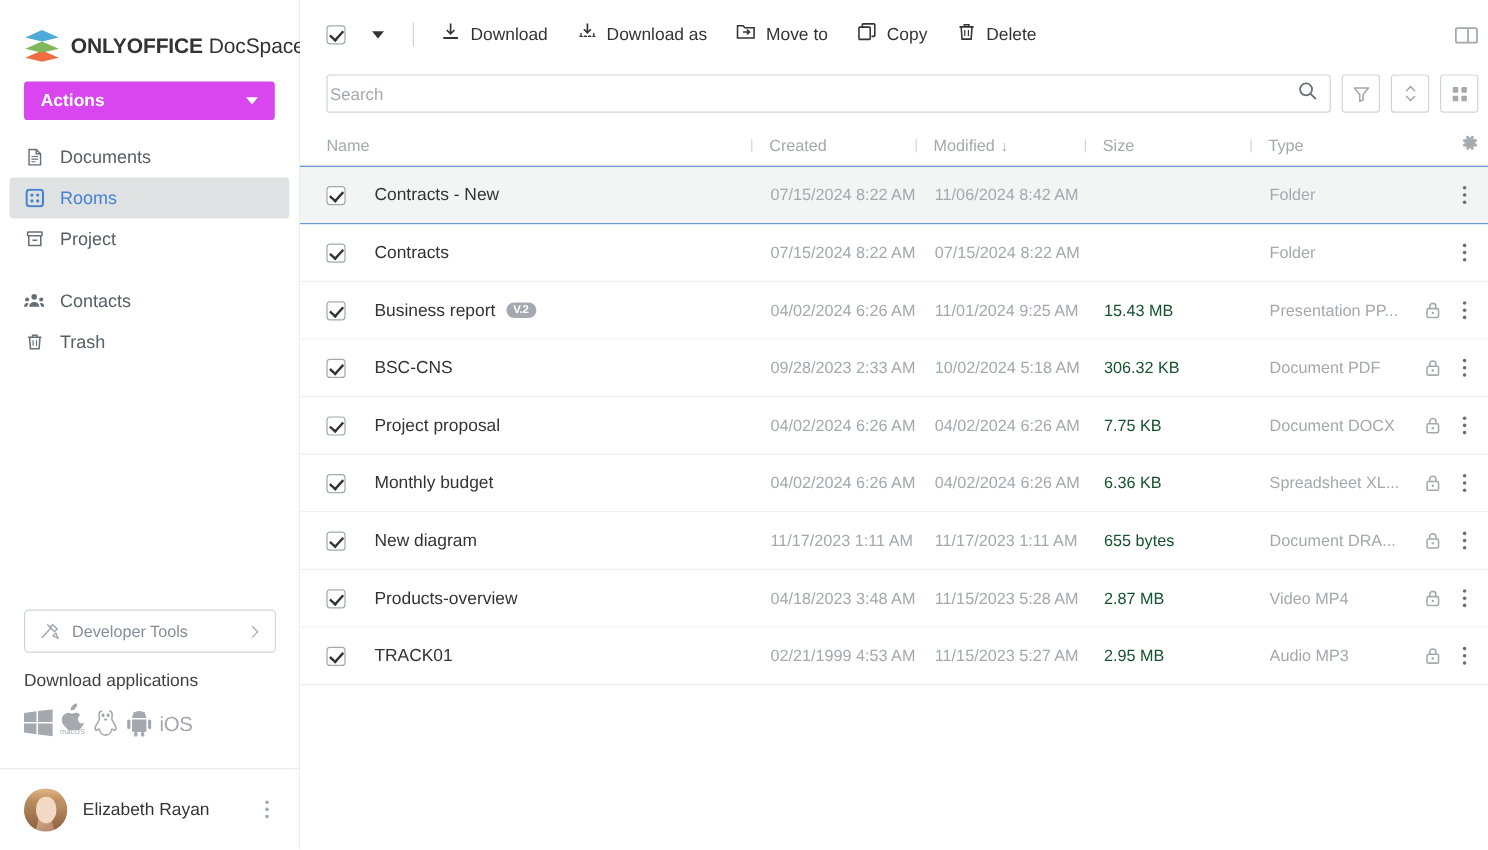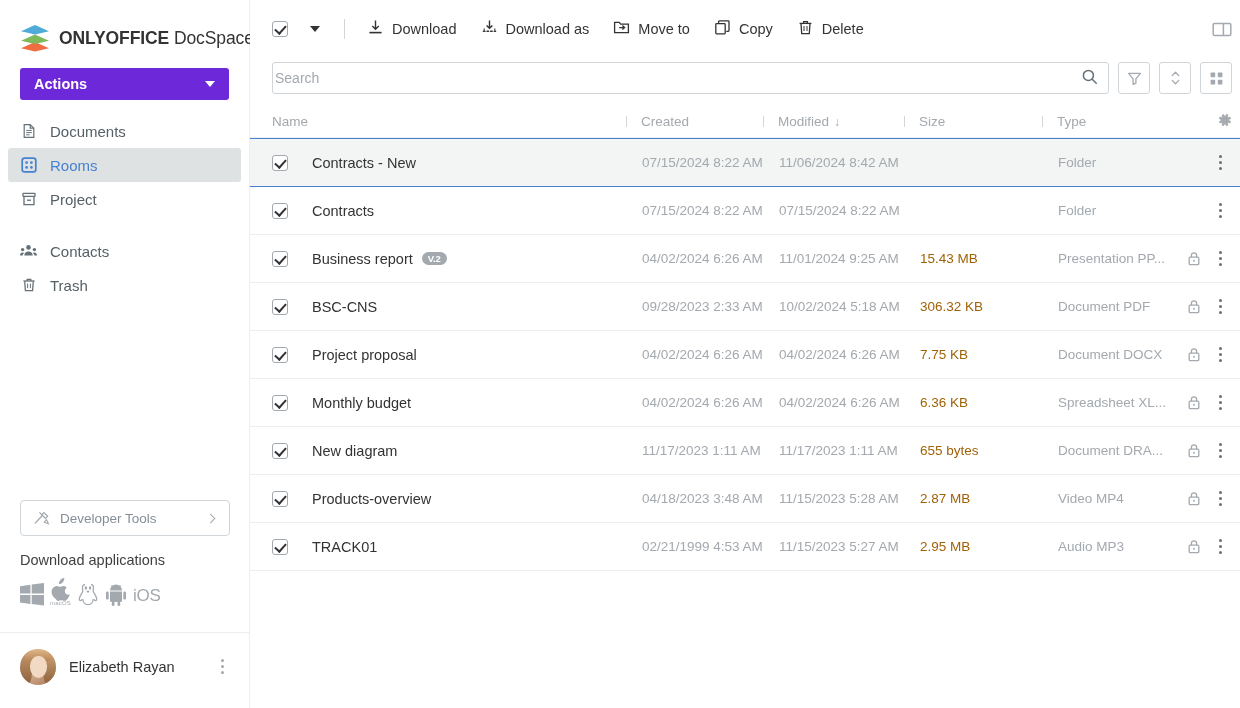--- a/index.html
+++ b/index.html
@@ -23,21 +23,21 @@
     display: flex; align-items: center; gap: 9px;
     padding: 20px 0 0 20px; height: 56px;
   }
   .brand-logo { width: 30px; height: 28px; position: relative; flex: 0 0 30px; }
   .brand-text { font-size: 17.5px; color: #333; letter-spacing: -0.1px; white-space: nowrap; }
   .brand-text b { font-weight: 700; }
   .brand-text span { font-weight: 400; }
 
   .actions-btn {
     margin: 12px 20px 0 20px;
-    height: 32px; background: #6d28d9; border-radius: 3px;
+    height: 32px; background: #d946ef; border-radius: 3px;
     display: flex; align-items: center; justify-content: space-between;
     padding: 0 14px; cursor: pointer;
   }
   .actions-btn .lbl { color: #fff; font-size: 14.5px; font-weight: 700; }
   .caret-down {
     width: 0; height: 0; border-left: 5px solid transparent;
     border-right: 5px solid transparent; border-top: 6px solid #fff;
   }
 
   .nav { margin-top: 14px; }
@@ -45,21 +45,21 @@
     display: flex; align-items: center; gap: 13px;
     height: 34px; margin: 0 8px; padding: 0 12px;
     border-radius: 3px; cursor: pointer;
   }
   .nav-item .nav-label { font-size: 15px; color: #555f65; }
   .nav-item.active { background: #dfe2e3; }
   .nav-item.active .nav-label { color: #4781d1; }
   .nav-icon { width: 17px; height: 17px; flex: 0 0 17px; display: flex; align-items: center; justify-content: center; }
   .nav-gap { height: 18px; }
 
-  .sidebar-bottom { position: absolute; left: 0; bottom: 8px; width: 250px; }
+  .sidebar-bottom { position: absolute; left: 0; bottom: 0; width: 250px; }
   .dev-tools {
     margin: 0 20px 16px 20px; height: 36px;
     border: 1px solid #d0d5da; border-radius: 4px;
     display: flex; align-items: center; gap: 10px; padding: 0 12px;
     cursor: pointer;
   }
   .dev-tools .dt-label { font-size: 13.5px; color: #858e97; flex: 1; }
   .chevron-right {
     width: 7px; height: 7px; border-right: 1.6px solid #a3a9ae;
     border-top: 1.6px solid #a3a9ae; transform: rotate(45deg);
@@ -162,21 +162,21 @@
     transform: rotate(42deg);
   }
   .c-name { width: 330px; margin-left: 24px; display: flex; align-items: center; gap: 9px; flex: 0 0 330px; }
   .c-name .nm { font-size: 14.5px; color: #333; cursor: pointer; white-space: nowrap; }
   .badge {
     background: #a3a9ae; color: #fff; font-size: 9.5px; font-weight: 700;
     border-radius: 8px; padding: 2px 6px 2px 6px; line-height: 1; letter-spacing: -0.2px;
   }
   .c-created { width: 137px; flex: 0 0 137px; font-size: 13.5px; color: #a3a9ae; white-space: nowrap; }
   .c-modified { width: 141px; flex: 0 0 141px; font-size: 13.5px; color: #a3a9ae; white-space: nowrap; }
-  .c-size { width: 138px; flex: 0 0 138px; font-size: 13.5px; color: #a16207; white-space: nowrap; }
+  .c-size { width: 138px; flex: 0 0 138px; font-size: 13.5px; color: #14532d; white-space: nowrap; }
   .c-type { width: 122px; flex: 0 0 122px; font-size: 13.5px; color: #a3a9ae; white-space: nowrap;
             overflow: hidden; text-overflow: ellipsis; }
   .c-lock { width: 28px; flex: 0 0 28px; display: flex; align-items: center; justify-content: center; }
   .c-menu { width: 24px; flex: 0 0 24px; display: flex; align-items: center; justify-content: center; }
   .rowdots { display: flex; flex-direction: column; gap: 3px; align-items: center; cursor: pointer; padding: 3px 6px; }
   .rowdots i { width: 3px; height: 3px; border-radius: 50%; background: #657077; display: block; }
 </style>
 </head>
 <body>
 

